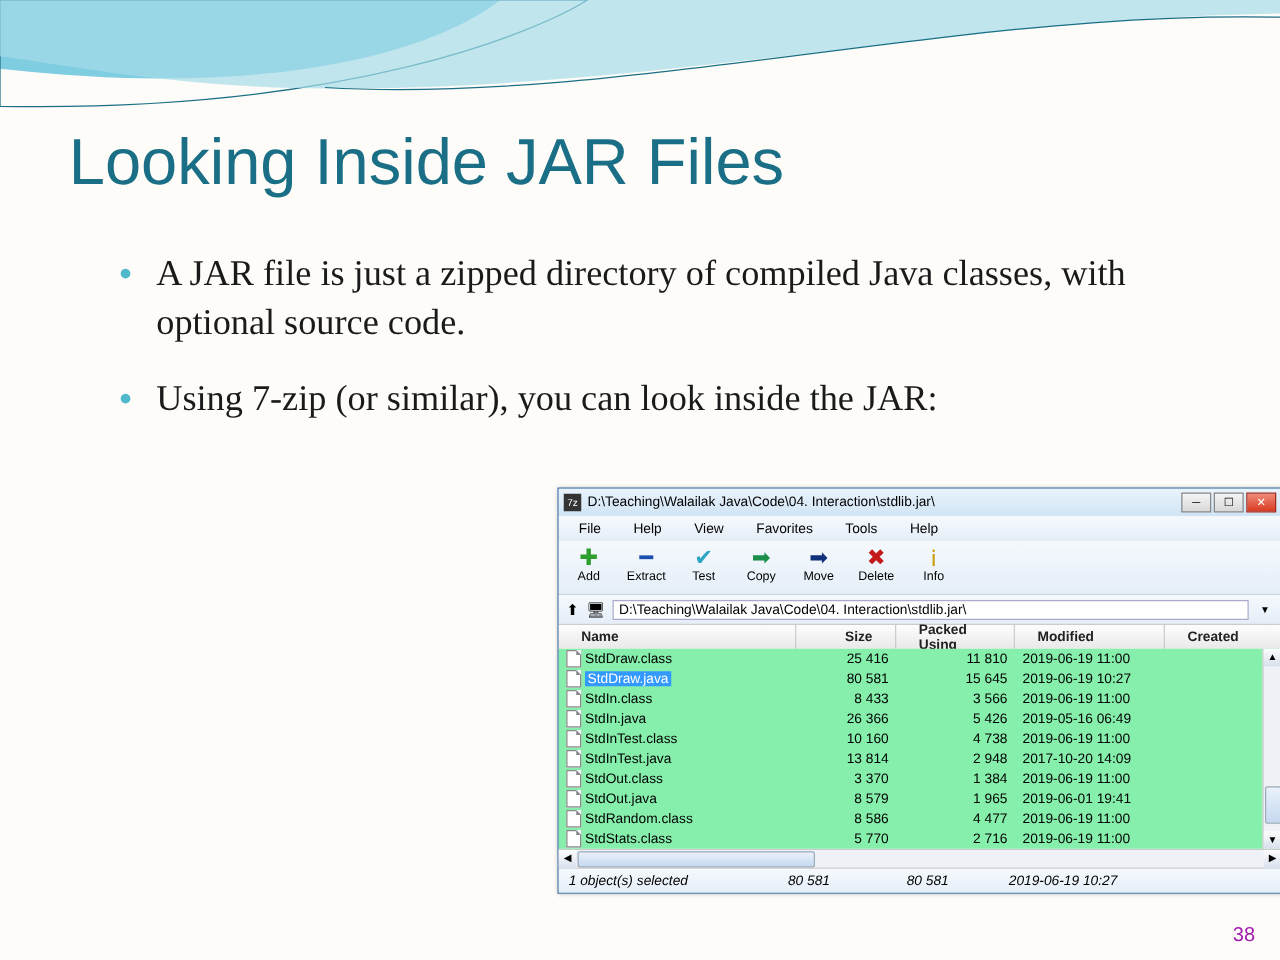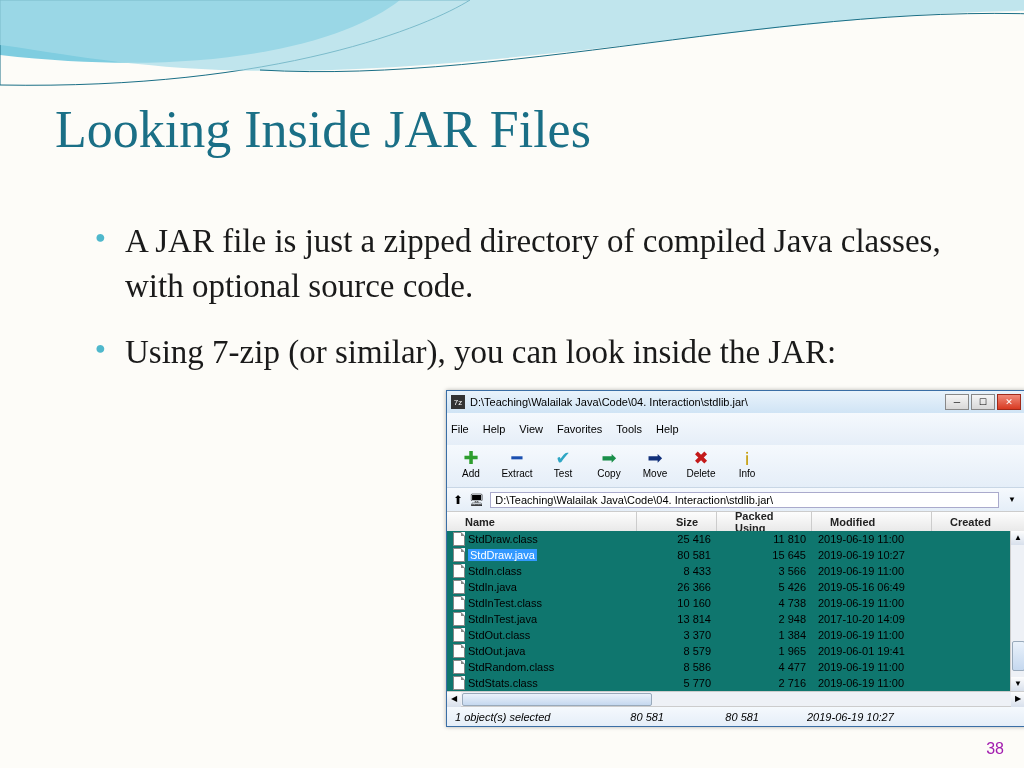--- a/index.html
+++ b/index.html
@@ -3,50 +3,50 @@
 <meta charset="utf-8">
 <style>
 * { margin:0; padding:0; box-sizing:border-box; }
 body { width:1024px; height:768px; background:#fdfcf8; font-family:Georgia, 'Times New Roman', serif; position:relative; overflow:hidden; }
 
 
 .swoosh { position:absolute; top:0; left:0; width:1024px; height:120px; overflow:hidden; pointer-events:none; }
 .swoosh svg { width:1100px; height:120px; }
 
 .slide { padding:100px 55px 0 55px; position:relative; }
-.title { font-size:52px; color:#1a6f86; font-weight:400; font-family:Liberation Serif, serif; margin-bottom:60px; }
+.title { font-size:52px; color:#1a6f86; font-weight:400; font-family:Liberation Sans, sans-serif; margin-bottom:40px; }
 .bullets { list-style:none; padding-left:40px; }
-.bullets li { position:relative; font-size:33px; color:#1a1a1a; margin-bottom:22px; line-height:1.35; padding-left:30px; }
+.bullets li { position:relative; font-size:29px; color:#1a1a1a; margin-bottom:22px; line-height:1.35; padding-left:30px; }
 .bullets li::before { content:"●"; color:#4fb8cc; position:absolute; left:0; top:6px; font-size:18px; }
 
 
 .zipwin { position:absolute; left:400px; top:390px; width:580px; border:1px solid #3a6ea5; font-family:'Segoe UI', Tahoma, sans-serif; font-size:11px; box-shadow:0 0 4px rgba(0,0,0,.3);margin-left:46px; }
 .titlebar { background:linear-gradient(#e9f3fb,#d0e4f5); height:22px; display:flex; align-items:center; padding:0 4px; }
 .titlebar .ticon { width:14px; height:14px; background:#333; color:#fff; font-size:8px; display:flex; align-items:center; justify-content:center; margin-right:5px; font-family:Arial; }
 .titlebar .ttxt { flex:1; color:#000; font-size:11px; }
 .winbtns { display:flex; gap:2px; }
 .winbtn { width:24px; height:16px; border:1px solid #888; background:linear-gradient(#f5f5f5,#d8d8d8); display:flex; align-items:center; justify-content:center; font-size:9px; cursor:pointer; }
 .winbtn.close { background:linear-gradient(#f08b7a,#d83a22); color:#fff; border-color:#a02a1a; }
-.menubar { background:linear-gradient(#f5f9fd,#e5eef8); height:32px; display:flex; align-items:center; padding:0 4px; gap:14px; font-size:11px; color:#000; }
+.menubar { background:linear-gradient(#f5f9fd,#e5eef8); height:20px; display:flex; align-items:center; padding:0 16px; gap:26px; font-size:11px; color:#000; }
 .menubar span { cursor:pointer; }
 .toolbar { background:linear-gradient(#f5f9fd,#e5eef8); height:42px; display:flex; align-items:flex-start; padding:3px 6px; gap:10px; }
 .tbtn { display:flex; flex-direction:column; align-items:center; width:36px; font-size:10px; color:#000; cursor:pointer; }
 .ticon2 { font-size:18px; height:20px; display:flex; align-items:center; justify-content:center; }
 .pathbar { background:linear-gradient(#f5f9fd,#e5eef8); height:24px; display:flex; align-items:center; padding:0 6px; gap:6px; border-top:1px solid #c8d6e5; }
 .pathbar .pthicon { font-size:12px; }
 .pathbar input { flex:1; border:1px solid #aac; padding:1px 4px; font-size:11px; background:#fff; }
 .pathbar .dd { width:14px; font-size:8px; text-align:center; cursor:pointer; }
 .listhead { background:linear-gradient(#fdfdfd,#e9e9e9); height:20px; display:flex; align-items:center; border-top:1px solid #ccc; font-size:11px; color:#222; }
 .listhead > div { padding:0 18px; border-right:1px solid #ccc; height:100%; display:flex; align-items:center;font-weight:bold; }
 .col-name { width:190px; }
 .col-size { width:80px; justify-content:flex-end; }
 .col-packed { width:95px; justify-content:flex-end; }
 .col-mod { width:120px; }
 .col-created { flex:1; }
-.listbody { background:#0f766e; max-height:176px; overflow:hidden; position:relative; }
+.listbody { background:#86efac; max-height:176px; overflow:hidden; position:relative; }
 .row { height:16px; display:flex; align-items:center; font-size:11px; }
 .row .cell { padding:0 6px; }
 .row .fname { width:190px; display:flex; align-items:center; gap:3px; }
 .row .fname .ficon { width:12px; height:14px; border:1px solid #888; background:#fff; position:relative; }
 .row .fname .ficon::after { content:""; position:absolute; right:-1px; top:-1px; border-style:solid; border-width:0 4px 4px 0; border-color:transparent #f5f9fd #888 transparent; }
 .row .size { width:80px; text-align:right; }
 .row .packed { width:95px; text-align:right; }
 .row .mod { width:120px; }
 .row.sel .fname span.nm { background:#3399ff; color:#fff; padding:0 2px; }
 .vscroll { position:absolute; right:0; top:0; width:15px; height:100%; background:#eef1f6; border-left:1px solid #ccc; }

